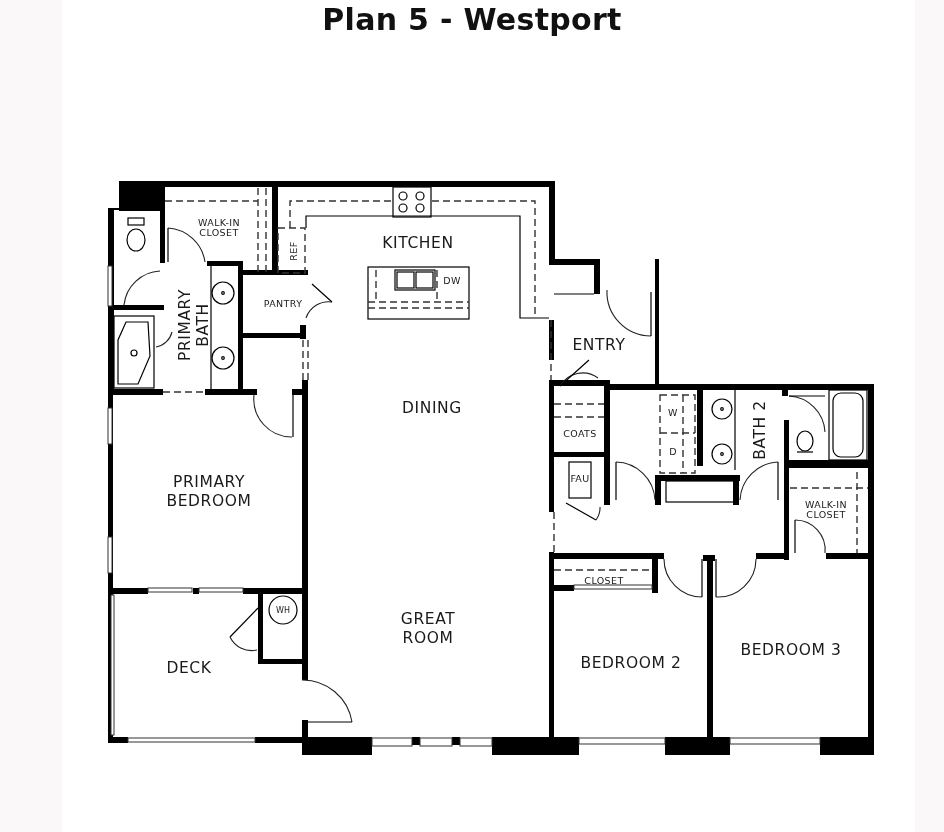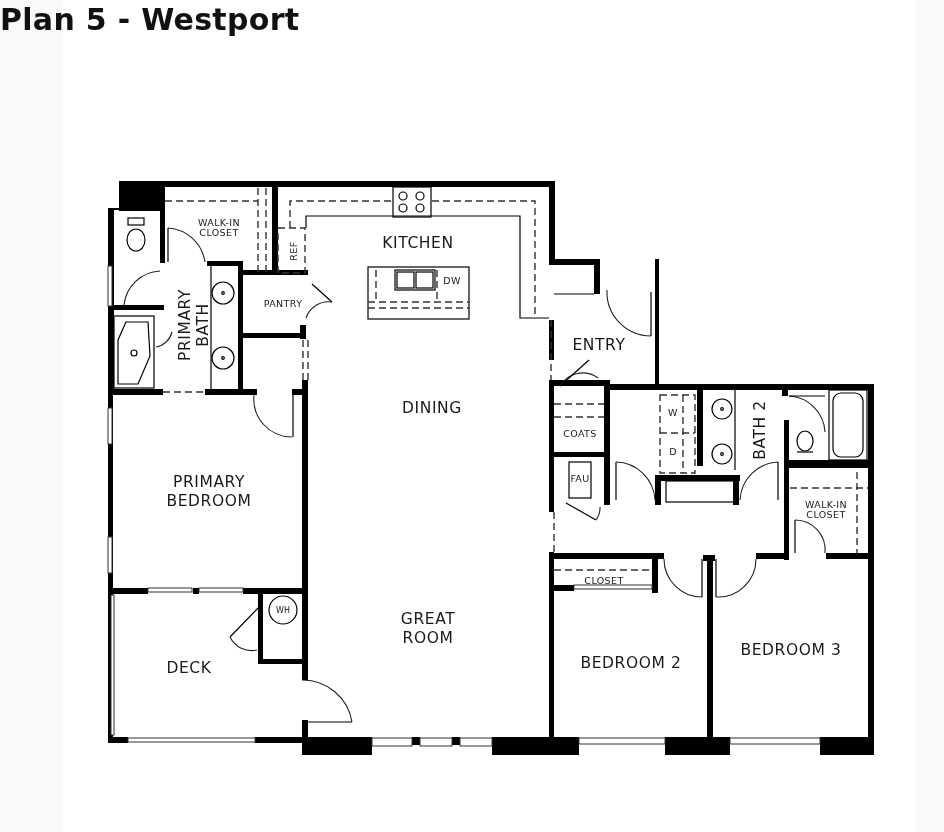--- a/index.html
+++ b/index.html
@@ -6,21 +6,21 @@
   body {
     width: 944px; height: 832px; overflow: hidden;
     background: #faf8f8;
     font-family: "Liberation Sans", "DejaVu Sans", sans-serif;
   }
   .page {
     position: absolute; left: 62px; top: 0; width: 853px; height: 832px;
     background: #ffffff;
   }
   .title {
-    position: absolute; left: 0; top: 2px; width: 944px; text-align: left;
+    position: absolute; left: 0; top: 2px; width: 944px; text-align: center;
     font-family: "DejaVu Sans", "Liberation Sans", sans-serif;
     font-size: 30px; font-weight: bold; color: #111; letter-spacing: 0.3px;
   }
   svg.plan { position: absolute; left: 0; top: 0; }
   .wall { fill: #000; }
   .thin { stroke: #000; stroke-width: 1.2; fill: none; }
   .dash { stroke: #333; stroke-width: 1.4; fill: none; stroke-dasharray: 7 4; }
   .win { stroke: #333; stroke-width: 1; fill: #fff; }
   .arc { stroke: #222; stroke-width: 1.1; fill: none; }
   .lbl { font-family: "DejaVu Sans", "Liberation Sans", sans-serif; fill: #1a1a1a; }

